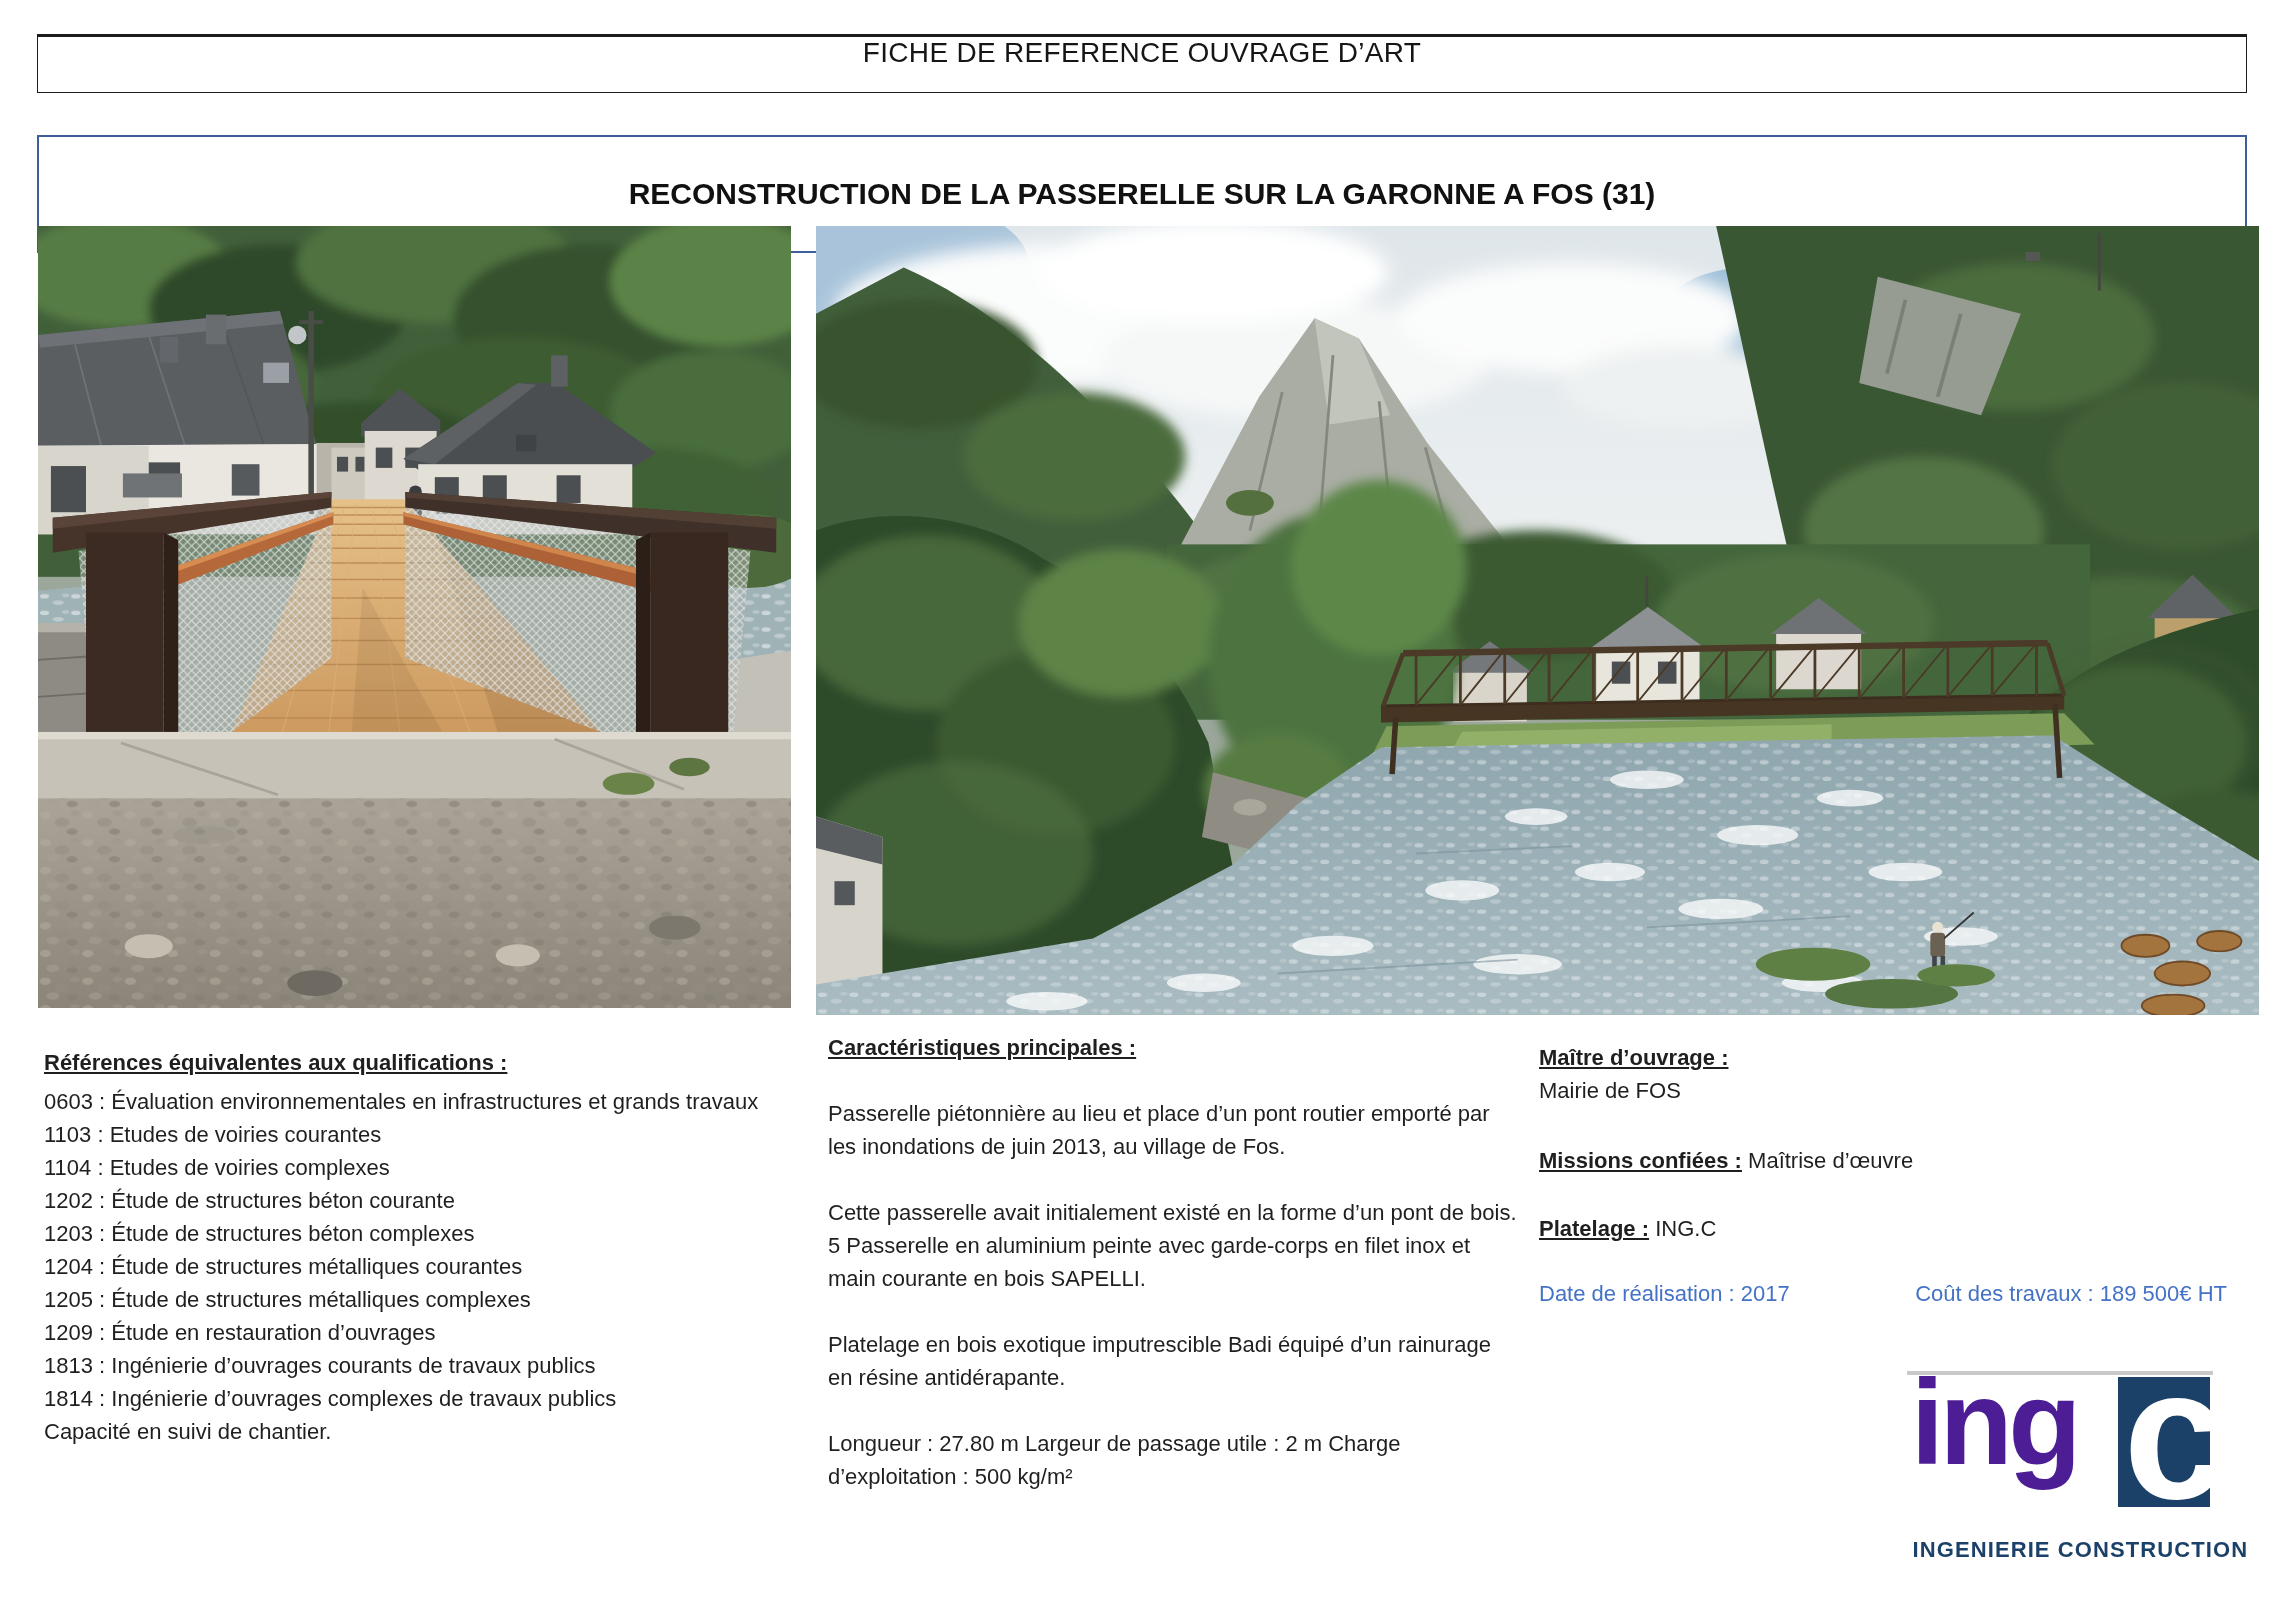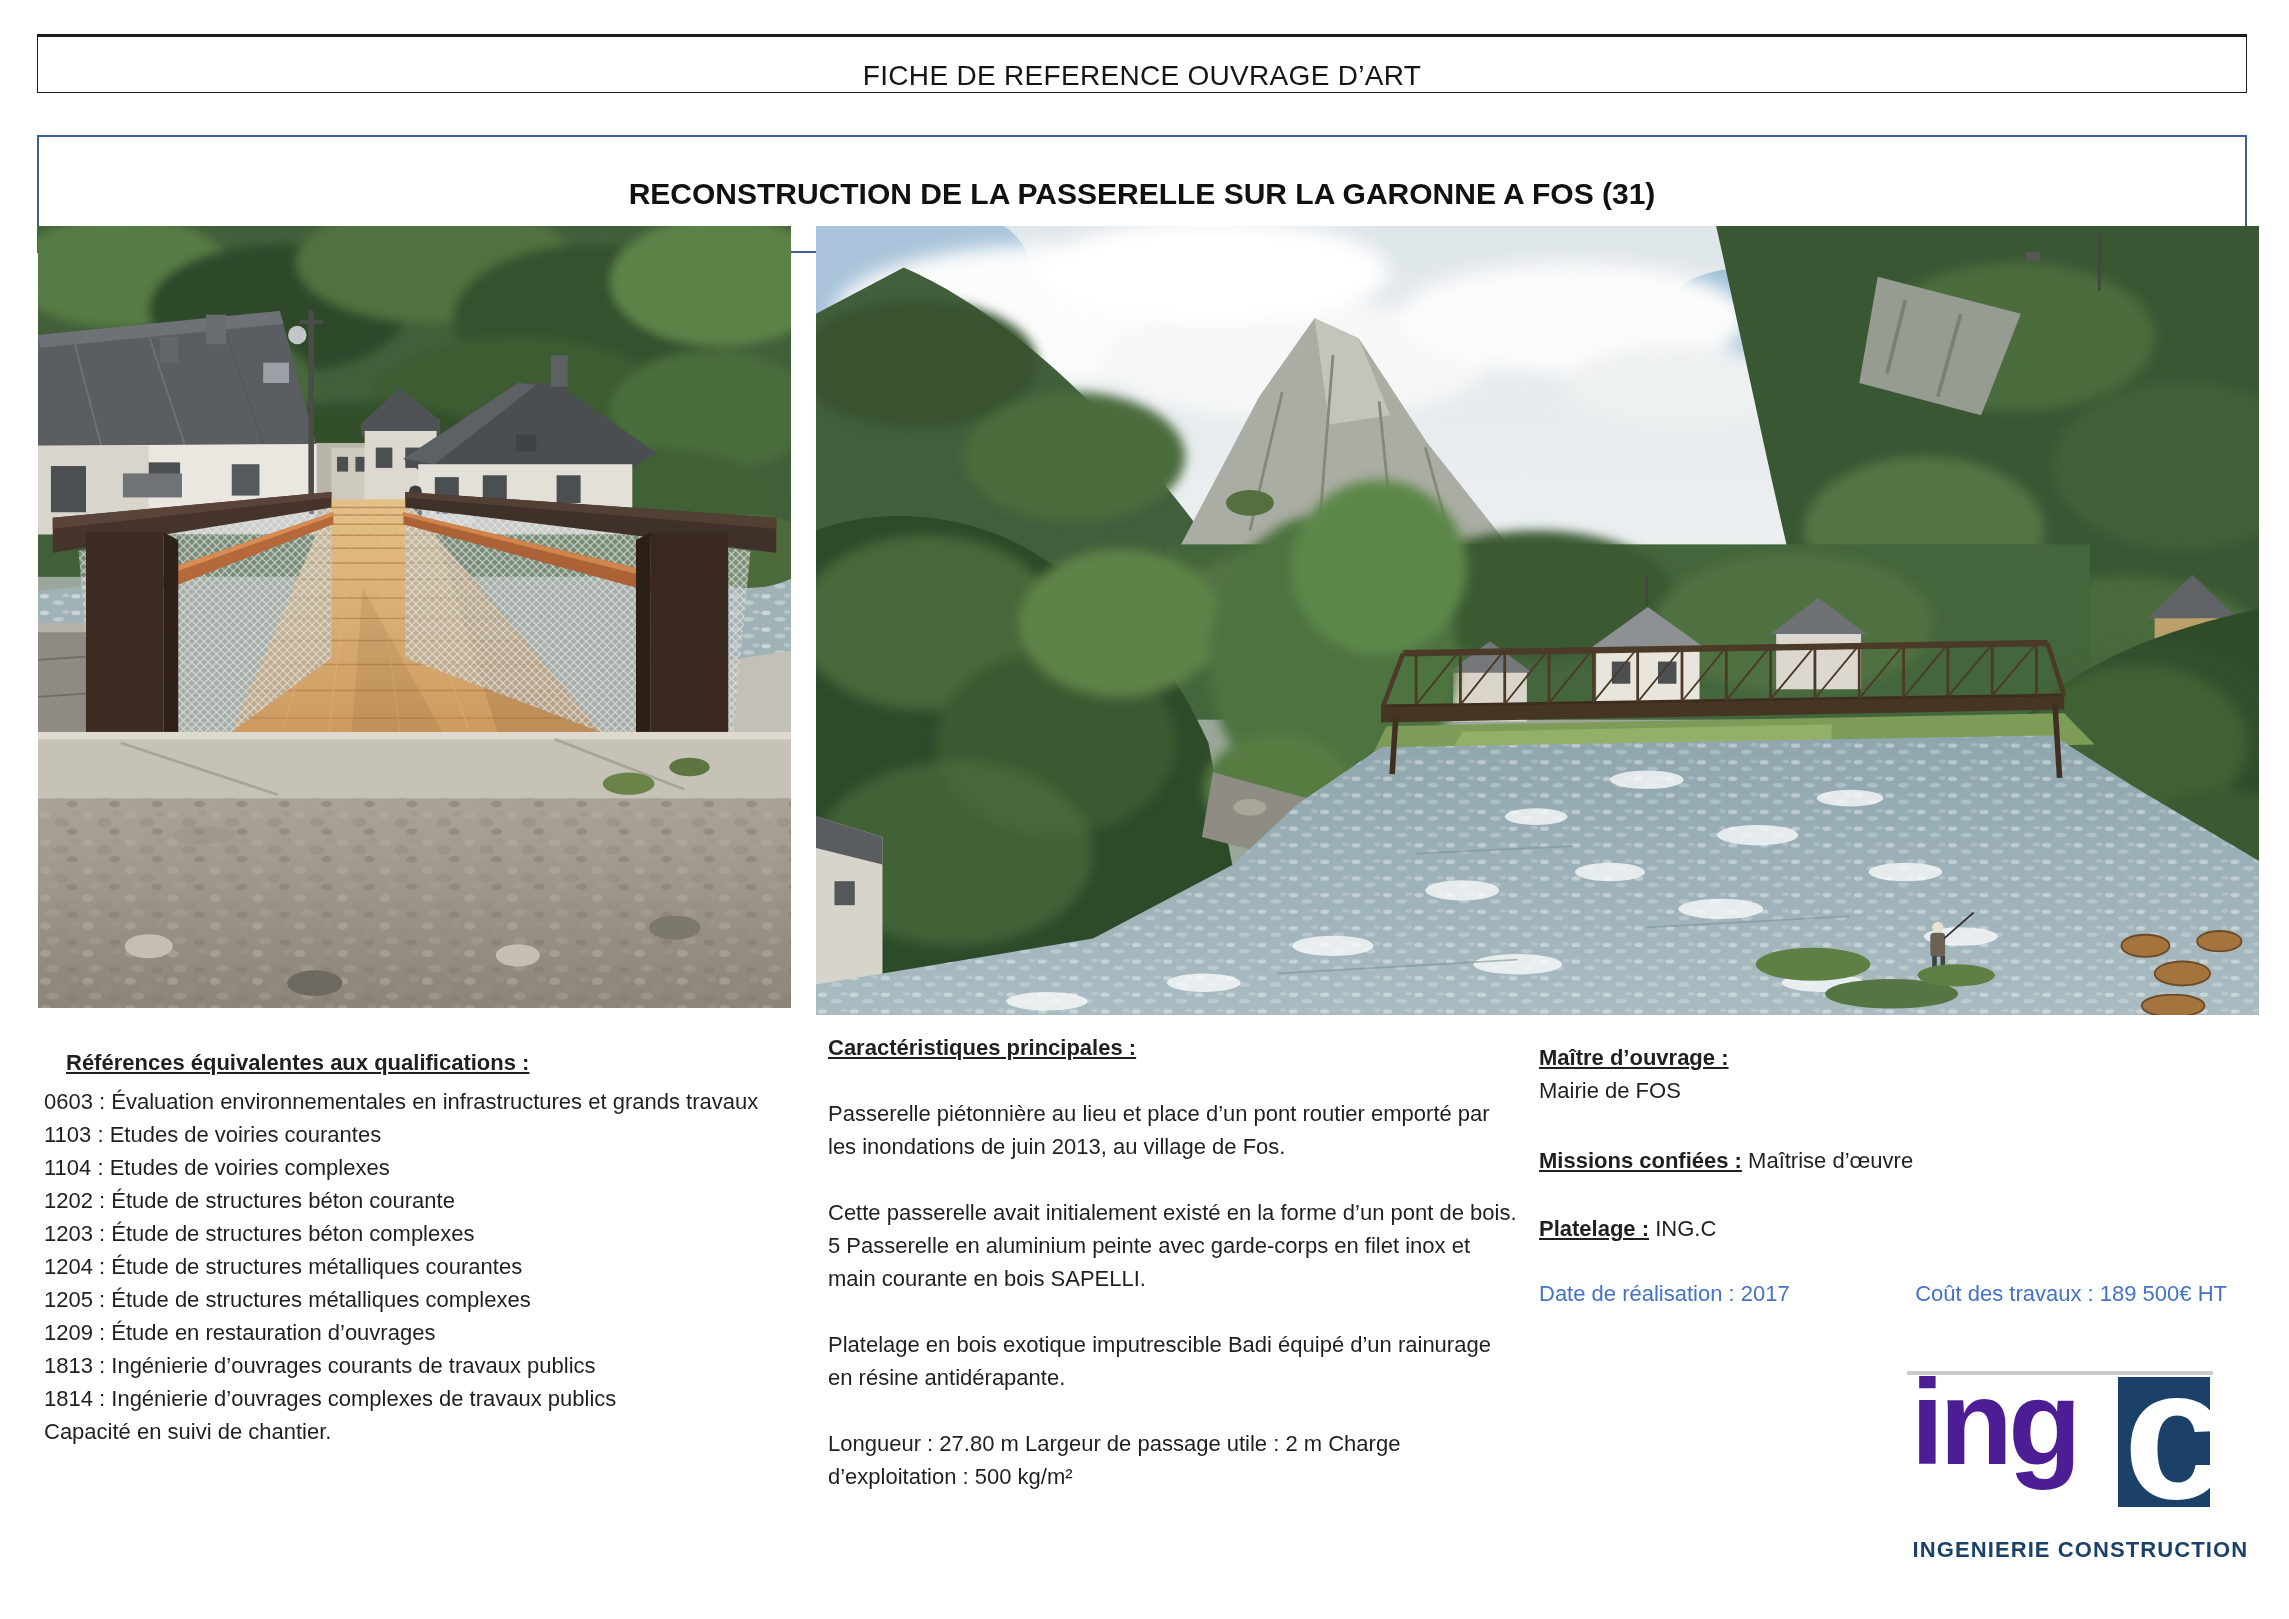--- a/index.html
+++ b/index.html
@@ -10,39 +10,39 @@
   html,body{margin:0;padding:0;background:#ffffff;}
   body{
     width:2290px;height:1620px;position:relative;
     font-family:"Liberation Sans", sans-serif;color:#1f1f1f;
   }
   .abs{position:absolute;}
   
   .box1{
     left:37px;top:34px;width:2208px;height:55px;
     border:1.8px solid #1c1c1c;border-top-width:3.7px;
-    display:flex;align-items:flex-end;justify-content:center;
+    display:flex;align-items:flex-start;justify-content:center;
     font-size:28px;letter-spacing:0.3px;color:#151515;
   }
   .box2{
     left:37px;top:95px;width:2206px;height:114px;
     border:2.8px solid var(--border-blue);
     display:flex;align-items:center;justify-content:center;
     font-size:30px;font-weight:bold;color:#111;margin-top:40px;
   }
   
   .photo{overflow:hidden;background:#9aa79a;}
   .photo svg{display:block;width:100%;height:100%;}
   .photo-left{left:38px;top:226px;width:753px;height:782px;}
   .photo-right{left:816px;top:226px;width:1443px;height:789px;}
   
   .txt{font-size:22px;line-height:33px;}
   .h{font-size:22px;font-weight:bold;text-decoration:underline;margin:0;line-height:33px;}
   .refs{left:44px;top:1046px;width:749px;}
-  .refs .h{margin-bottom:5.5px;margin-left:22px;}
+  .refs .h{margin-bottom:5.5px;}
   .refs .item{line-height:33px;}
   .chars{left:828px;top:1031px;width:692px;}
   .chars p{margin:33px 0 0 0;}
   .project{left:1539px;top:1041px;width:694px;}
   .project .val{line-height:33px;}
   .project .row2{margin-top:37px;}
   .project .row3{margin-top:35px;}
   .inline-label{font-weight:bold;text-decoration:underline;}
   .blue-row{
     margin-top:32px;display:flex;justify-content:space-between;

